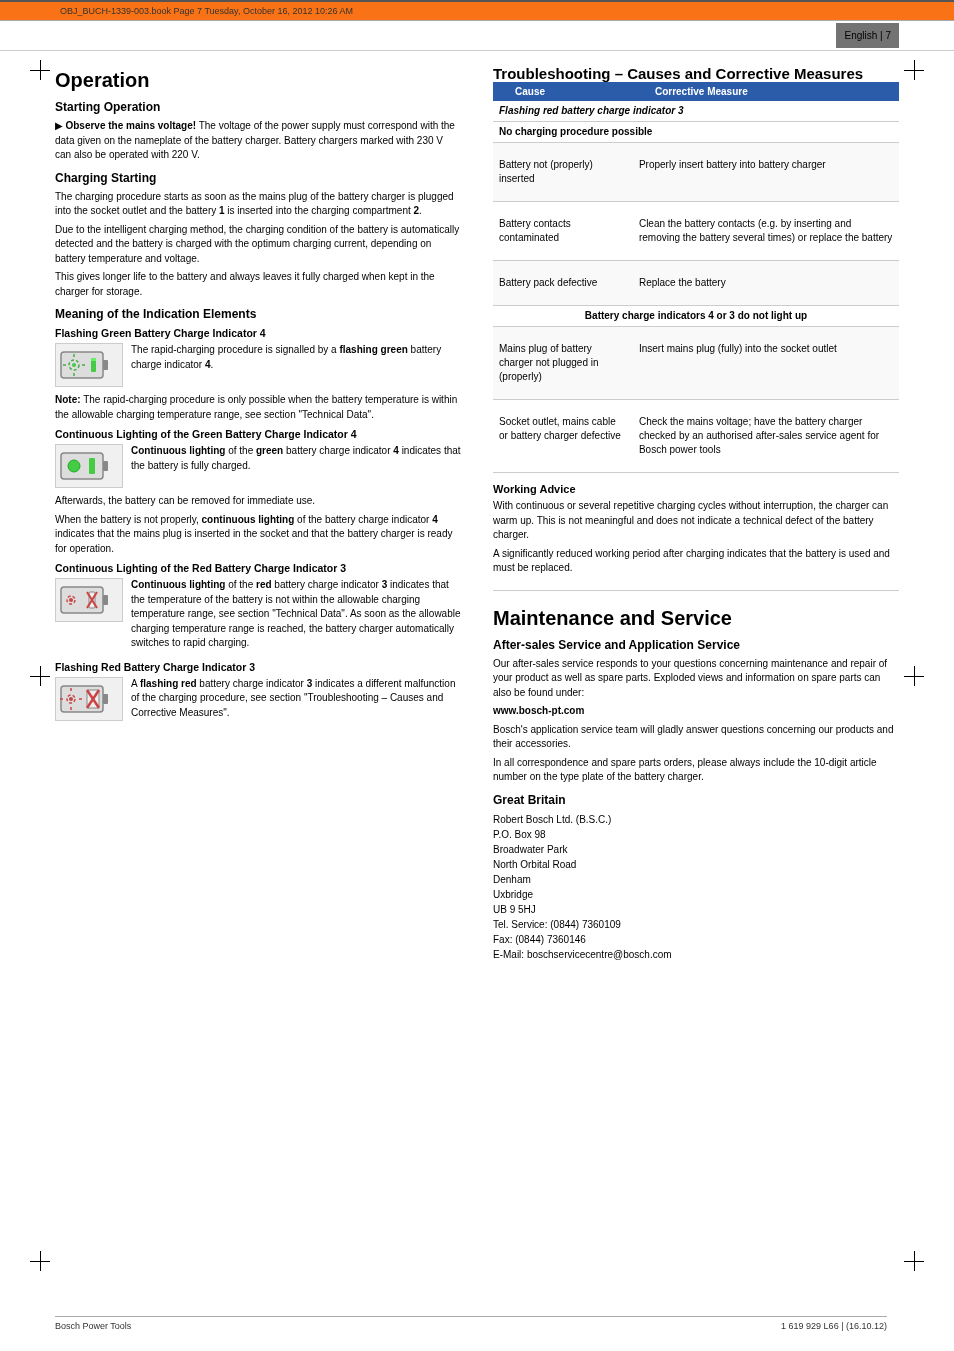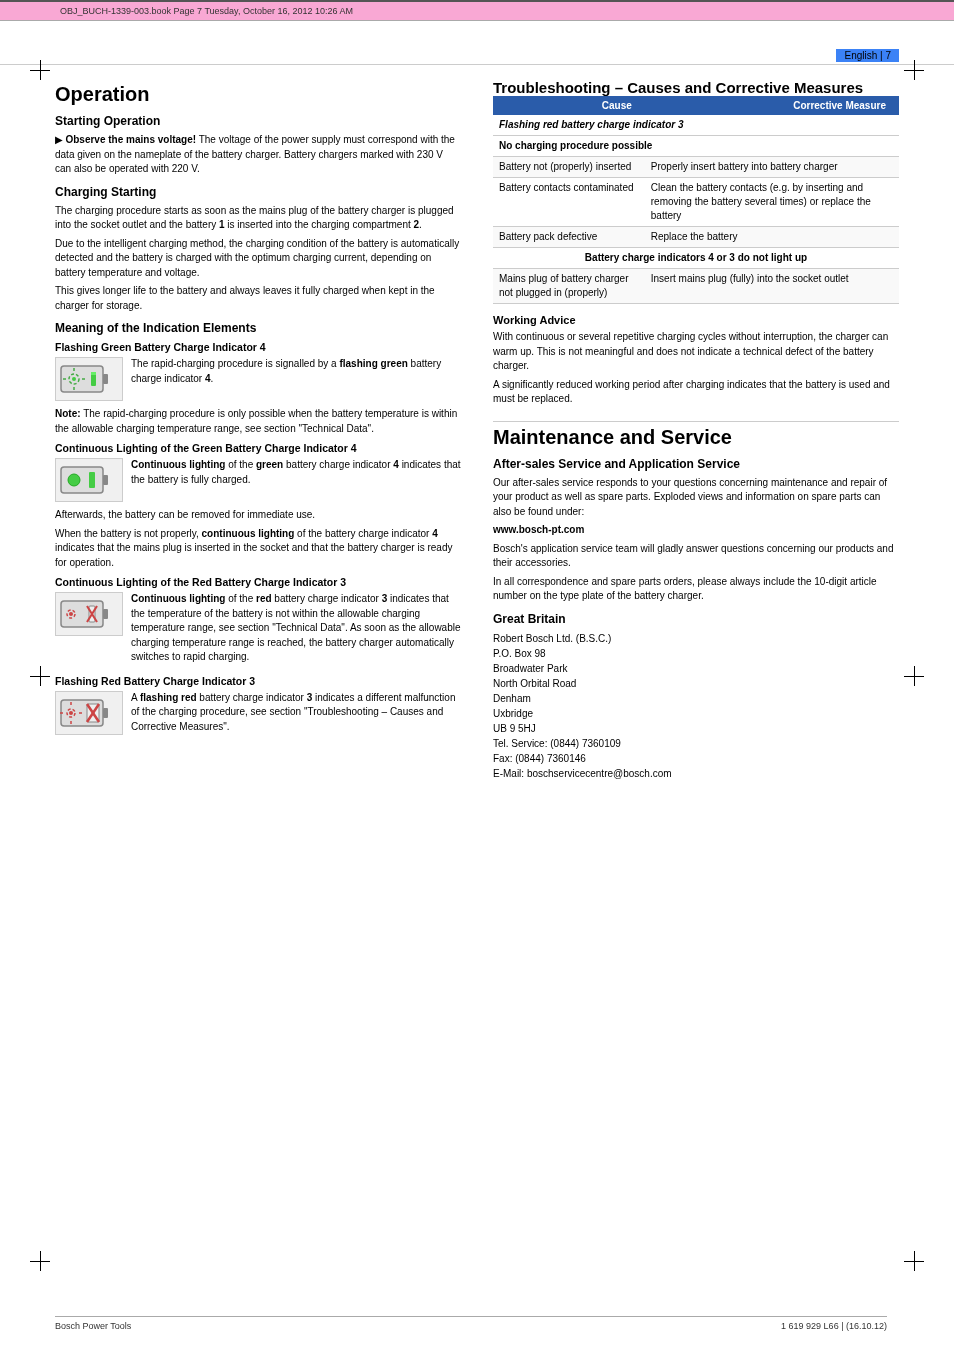--- a/index.html
+++ b/index.html
@@ -14,21 +14,21 @@
     }
     .page-outer {
       width: 954px;
       min-height: 1351px;
       background: #fff;
       padding: 0;
       position: relative;
     }
     
     .top-bar {
-      background: #f9a8d4;
+      background: #f97316;
       border-top: 2px solid #555;
       border-bottom: 1px solid #aaa;
       padding: 4px 60px;
       font-size: 9px;
       color: #333;
       display: flex;
       align-items: center;
     }
     
     .crosshair {
@@ -131,36 +131,36 @@
     .ts-table {
       width: 100%;
       border-collapse: collapse;
       font-size: 10px;
     }
     .ts-table thead tr {
       background: #2a5caa;
       color: #fff;
     }
     .ts-table thead th {
-      padding: 4px 13px;
-      text-align: right;
+      padding: 4px 22px;
+      text-align: left;
       font-weight: bold;
       font-size: 10px;
     }
     .ts-table tbody tr {
       border-bottom: 1px solid #ccc;
     }
     .ts-table tbody tr.section-row td {
       font-weight: bold;
       font-size: 10px;
       padding: 3px 6px;
       background: #fff;
     }
     .ts-table tbody td {
-      padding: 3px 6px;
+      padding: 15px 6px;
       vertical-align: top;
       font-size: 10px;
       line-height: 1.4;
     }
     .ts-table tbody tr:nth-child(odd) {
       background: #f9f9f9;
     }
     .ts-table tbody tr.section-row {
       background: #fff;
     }
@@ -173,21 +173,21 @@
       margin-bottom: 4px;
     }
 
     
     .maintenance-title {
       font-size: 20px;
       font-weight: bold;
       margin-top: 14px;
       margin-bottom: 6px;
       border-top: 1px solid #ccc;
-      padding-top: 4px;
+      padding-top: 16px;
     }
 
     .gb-address {
       font-size: 10px;
       line-height: 1.5;
       margin-top: 4px;
     }
     .website-link {
       font-weight: bold;
       font-size: 10px;
@@ -210,24 +210,23 @@
     
     .lang-bar {
       display: flex;
       justify-content: flex-end;
       padding: 2px 55px;
       font-size: 10px;
       border-bottom: 1px solid #ccc;
       margin-bottom: 4px;
     }
     .lang-label {
-      background: #3b82f6;
-      padding: 1px 8px;
-      font-size: 10px;
-      margin-top: 26px;
+      background: #737373;
+      padding: 7px 8px;
+      font-size: 10px;
     }
   </style>
 </head>
 <body>
 
 <div class="page-outer">
 
   <div class="top-bar">
     <span>OBJ_BUCH-1339-003.book  Page 7  Tuesday, October 16, 2012  10:26 AM</span>
   </div>
@@ -395,20 +394,24 @@
 
           <tr class="section-row">
             <td colspan="2" style="font-weight:bold;text-align:center;">Battery charge indicators 4 or 3 do not light up</td>
           </tr>
 
           <tr>
             <td>Mains plug of battery charger not plugged in (properly)</td>
             <td>Insert mains plug (fully) into the socket outlet</td>
           </tr>
 
+          <tr>
+            <td>Socket outlet, mains cable or battery charger defective</td>
+            <td>Check the mains voltage; have the battery charger checked by an authorised after-sales service agent for Bosch power tools</td>
+          </tr>
         </tbody>
       </table>
 
       <div class="working-advice-title">Working Advice</div>
       <p>With continuous or several repetitive charging cycles without interruption, the charger can warm up. This is not meaningful and does not indicate a technical defect of the battery charger.</p>
       <p>A significantly reduced working period after charging indicates that the battery is used and must be replaced.</p>
 
       <div class="maintenance-title">Maintenance and Service</div>
 
       <div class="subsection-title">After-sales Service and Application Service</div>

